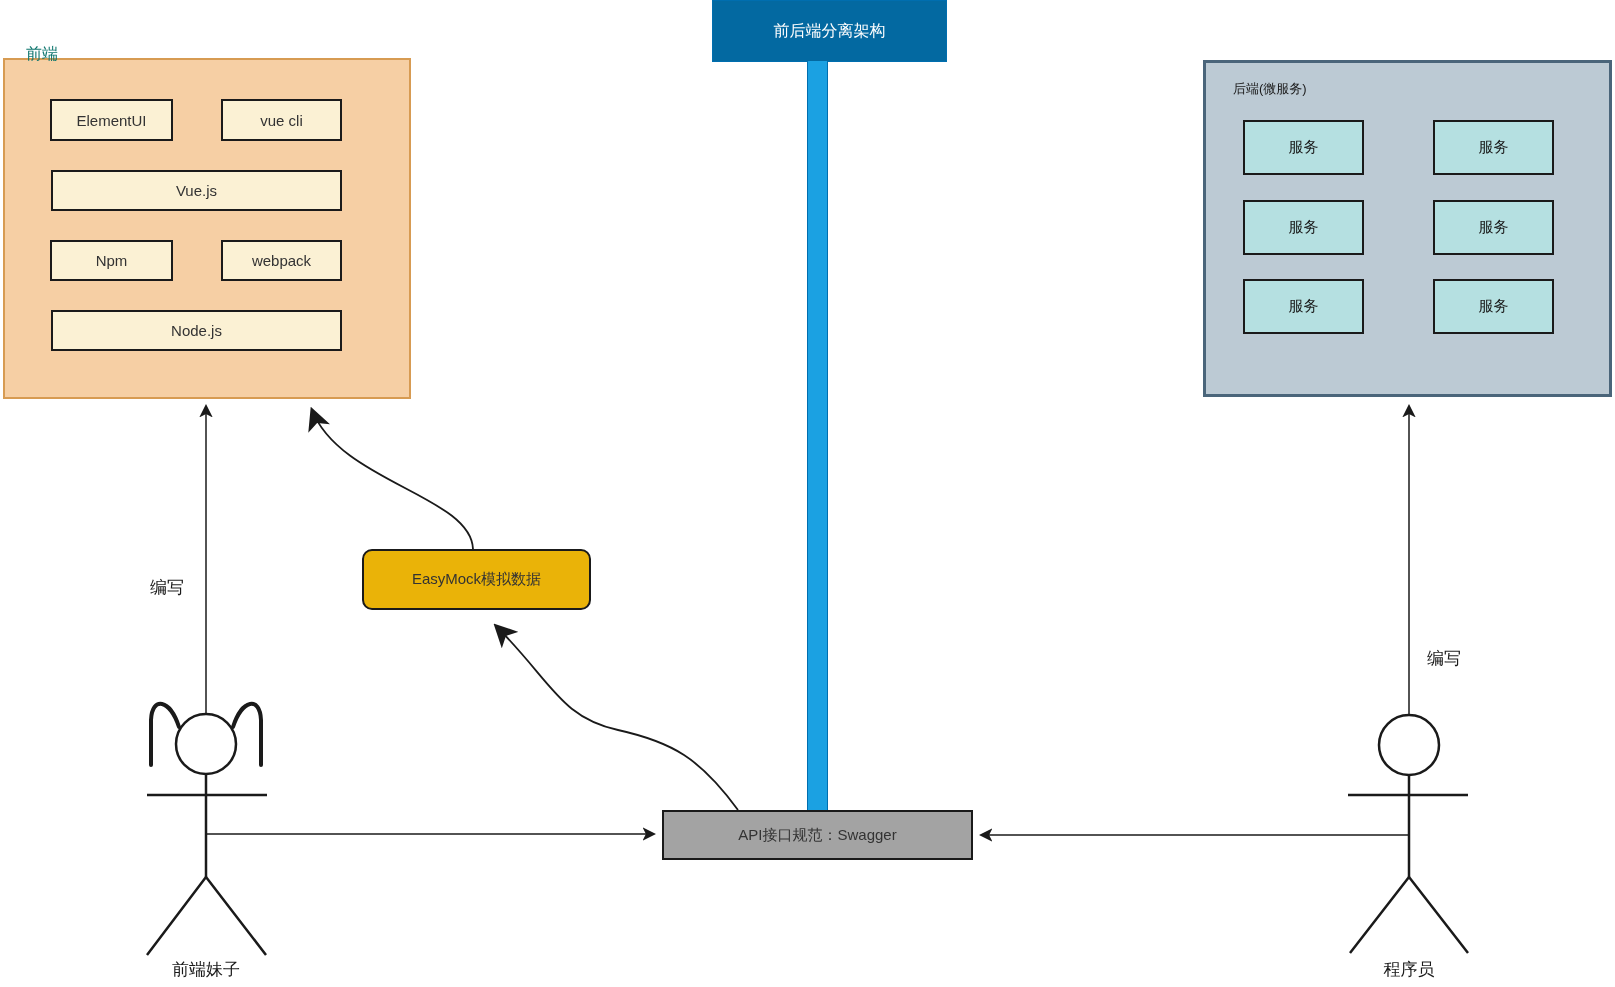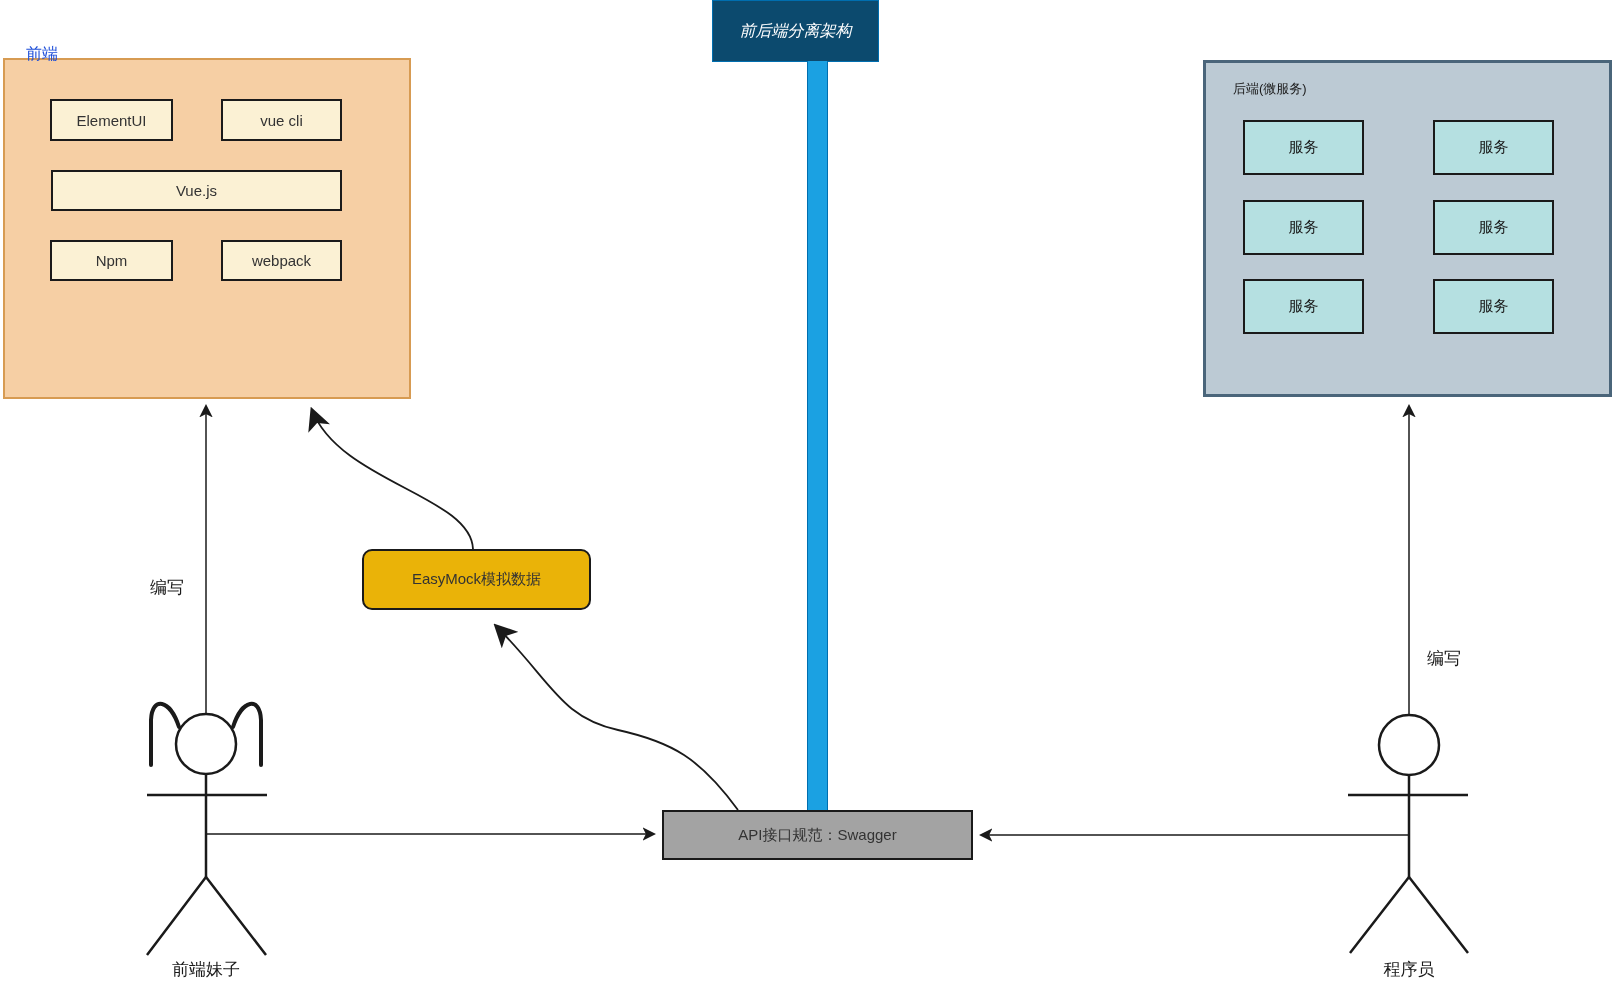--- a/index.html
+++ b/index.html
@@ -4,26 +4,26 @@
 <style>
   html,body{margin:0;padding:0;background:#fff;}
   .canvas{
     position:relative;width:1615px;height:987px;background:#ffffff;
     font-family:"Liberation Sans",sans-serif;color:#333;overflow:hidden;
   }
   .abs{position:absolute;box-sizing:border-box;}
   .center{display:flex;align-items:center;justify-content:center;text-align:center;}
 
   
-  .banner{left:712px;top:0;width:167px;height:62px;background:#0c4a6e;border:1px solid #006EAF;color:#fff;font-size:16px;z-index:1;font-style:italic;}
+  .banner{left:712px;top:0;width:235px;height:62px;background:#0369a1;border:1px solid #006EAF;color:#fff;font-size:16px;z-index:1;}
   .stem{left:807px;top:61px;width:21px;height:750px;background:#1BA1E2;border-left:1px solid #006EAF;border-right:1px solid #006EAF;z-index:1;}
 
   
   .front-box{left:3px;top:58px;width:408px;height:341px;background:#F6CFA4;border:2px solid #D79B52;z-index:1;}
-  .front-label{left:26px;top:44px;font-size:16px;color:#1d4ed8;z-index:2;}
+  .front-label{left:26px;top:44px;font-size:16px;color:#0f766e;z-index:2;}
   .fitem{background:#FBF1D4;border:2px solid #1A1A1A;font-size:15px;color:#333;z-index:2;}
   .f-elementui{left:50px;top:99px;width:123px;height:42px;}
   .f-vuecli{left:221px;top:99px;width:121px;height:42px;}
   .f-vuejs{left:51px;top:170px;width:291px;height:41px;}
   .f-npm{left:50px;top:240px;width:123px;height:41px;}
   .f-webpack{left:221px;top:240px;width:121px;height:41px;}
   .f-nodejs{left:51px;top:310px;width:291px;height:41px;}
 
   
   .back-box{left:1203px;top:60px;width:409px;height:337px;background:#BCCAD4;border:3px solid #4A657A;z-index:1;}
@@ -53,20 +53,21 @@
   <div class="abs banner center">前后端分离架构</div>
   <div class="abs stem"></div>
 
   <div class="abs front-box"></div>
   <div class="abs front-label">前端</div>
   <div class="abs center fitem f-elementui">ElementUI</div>
   <div class="abs center fitem f-vuecli">vue cli</div>
   <div class="abs center fitem f-vuejs">Vue.js</div>
   <div class="abs center fitem f-npm">Npm</div>
   <div class="abs center fitem f-webpack">webpack</div>
+  <div class="abs center fitem f-nodejs">Node.js</div>
 
   <div class="abs back-box"></div>
   <div class="abs back-label">后端(微服务)</div>
   <div class="abs center svc svc-r1 svc-c1">服务</div>
   <div class="abs center svc svc-r1 svc-c2">服务</div>
   <div class="abs center svc svc-r2 svc-c1">服务</div>
   <div class="abs center svc svc-r2 svc-c2">服务</div>
   <div class="abs center svc svc-r3 svc-c1">服务</div>
   <div class="abs center svc svc-r3 svc-c2">服务</div>
 

